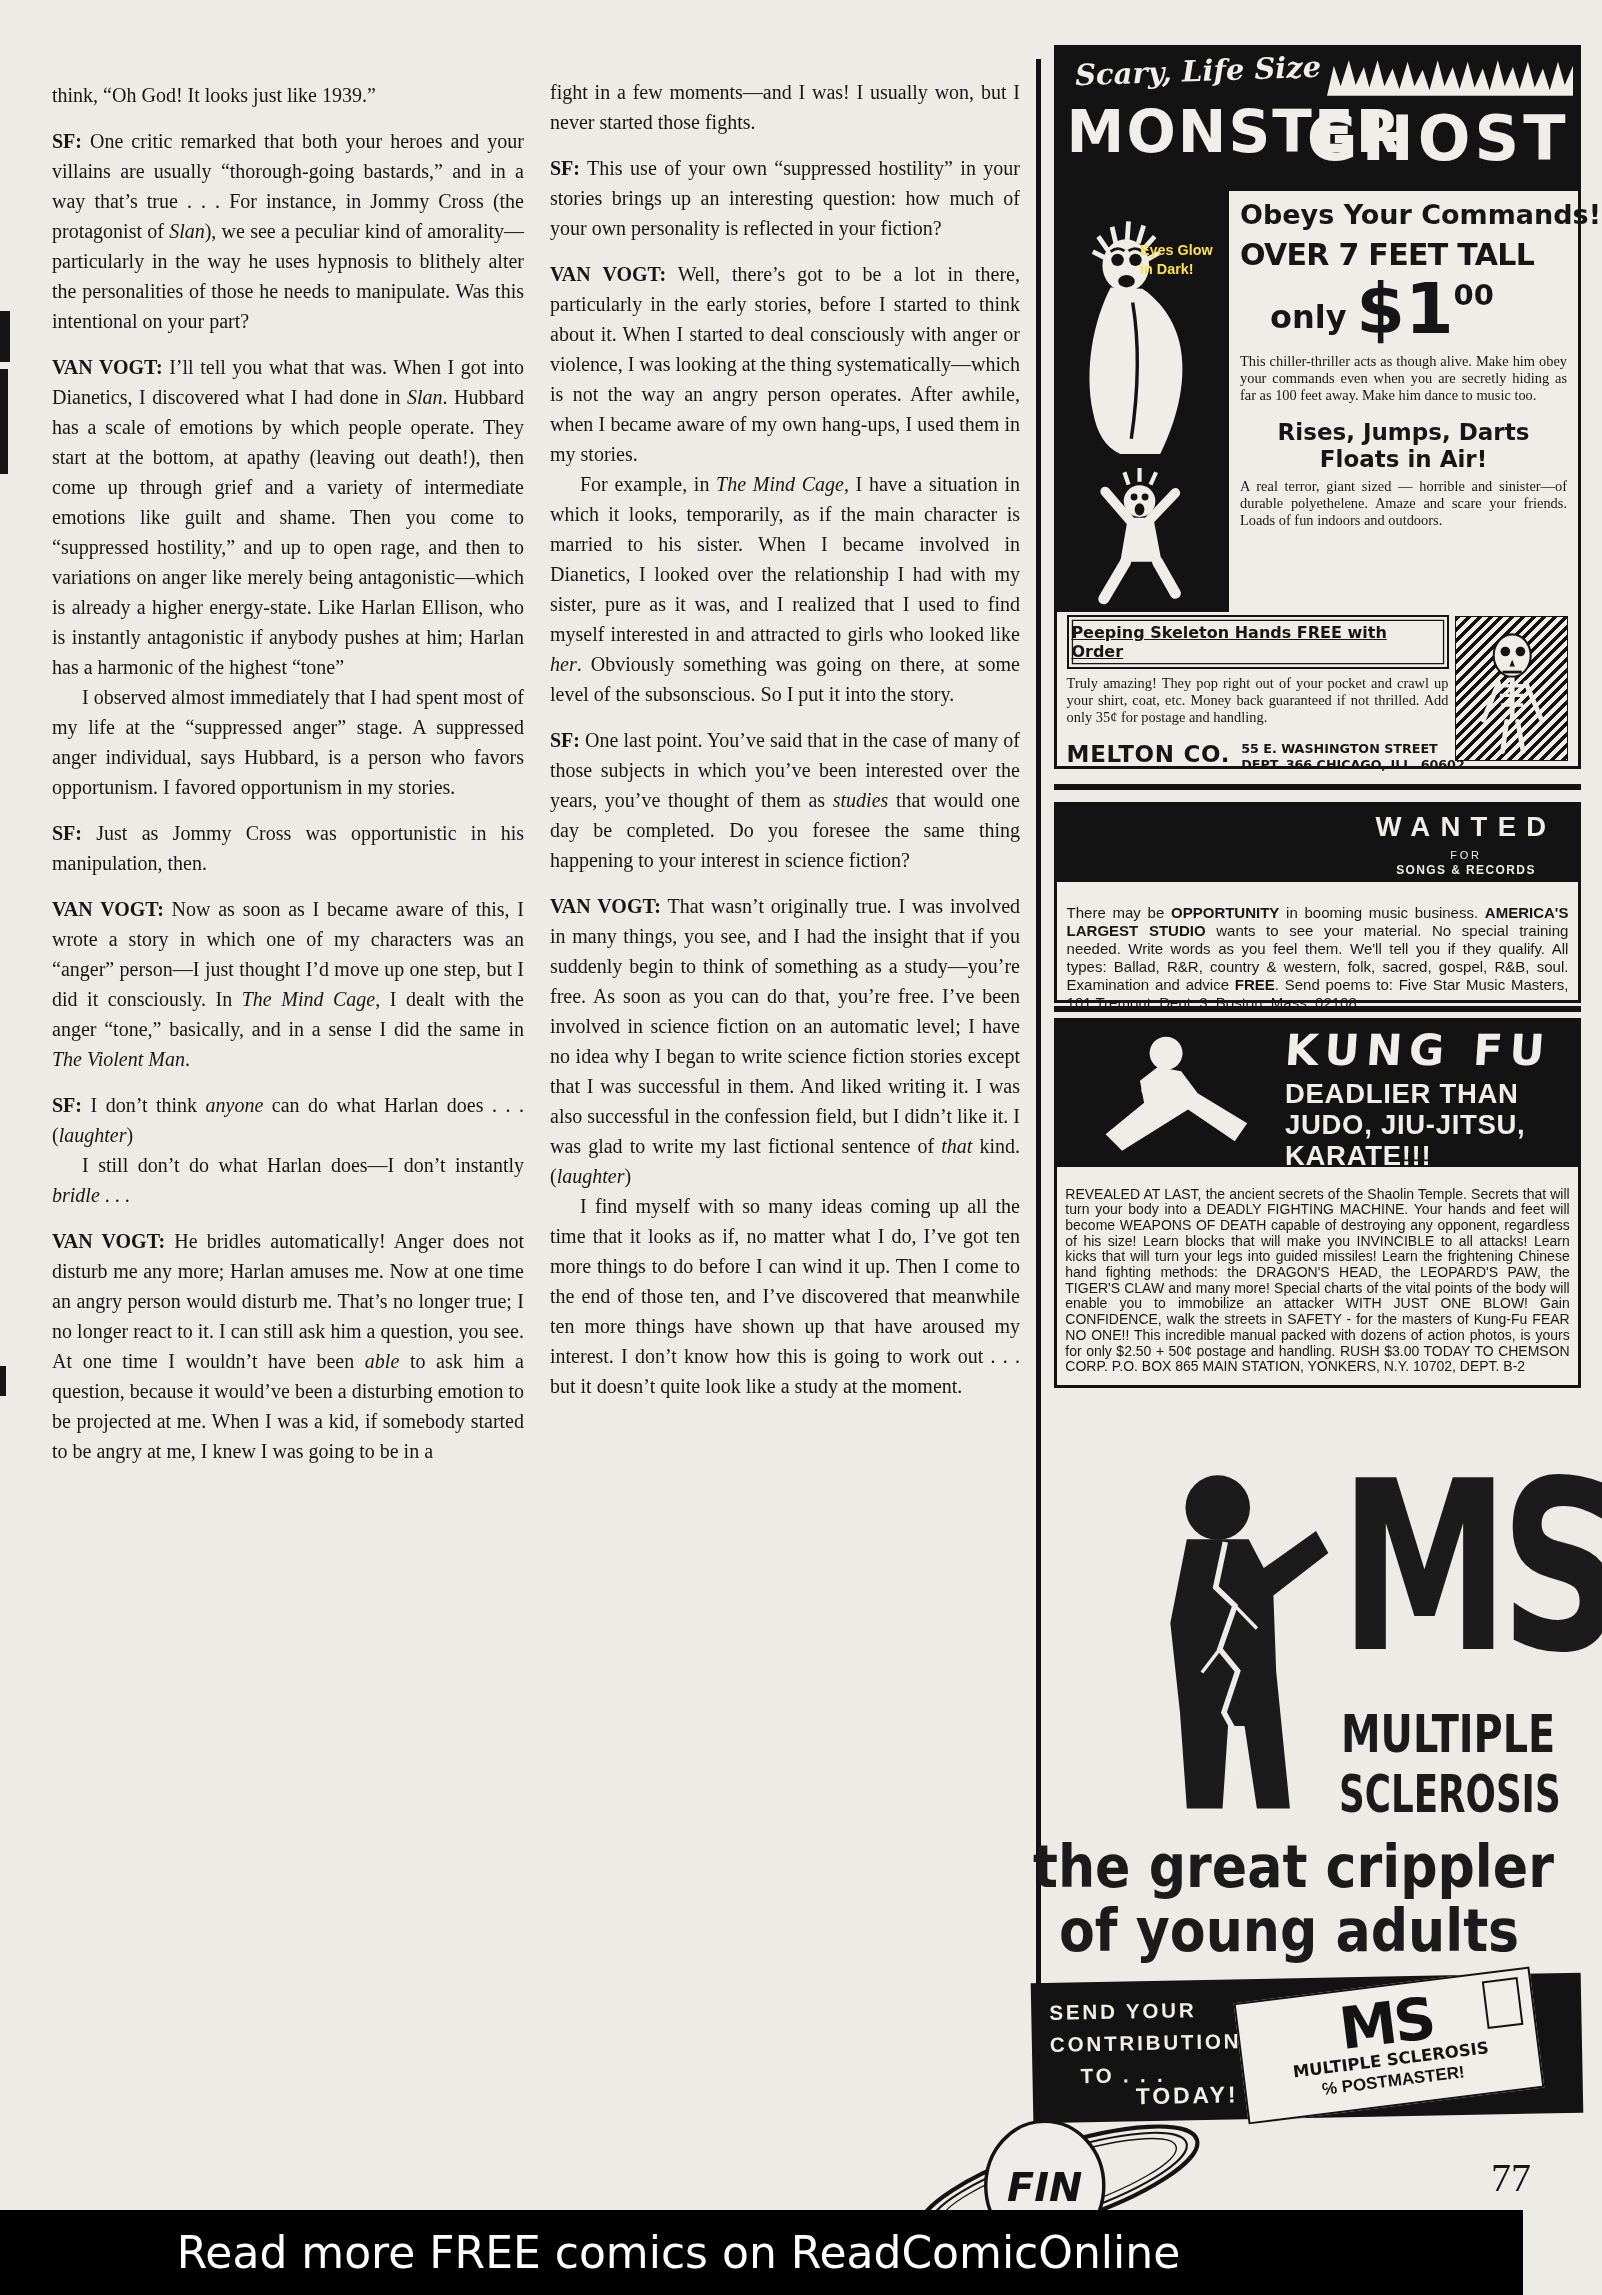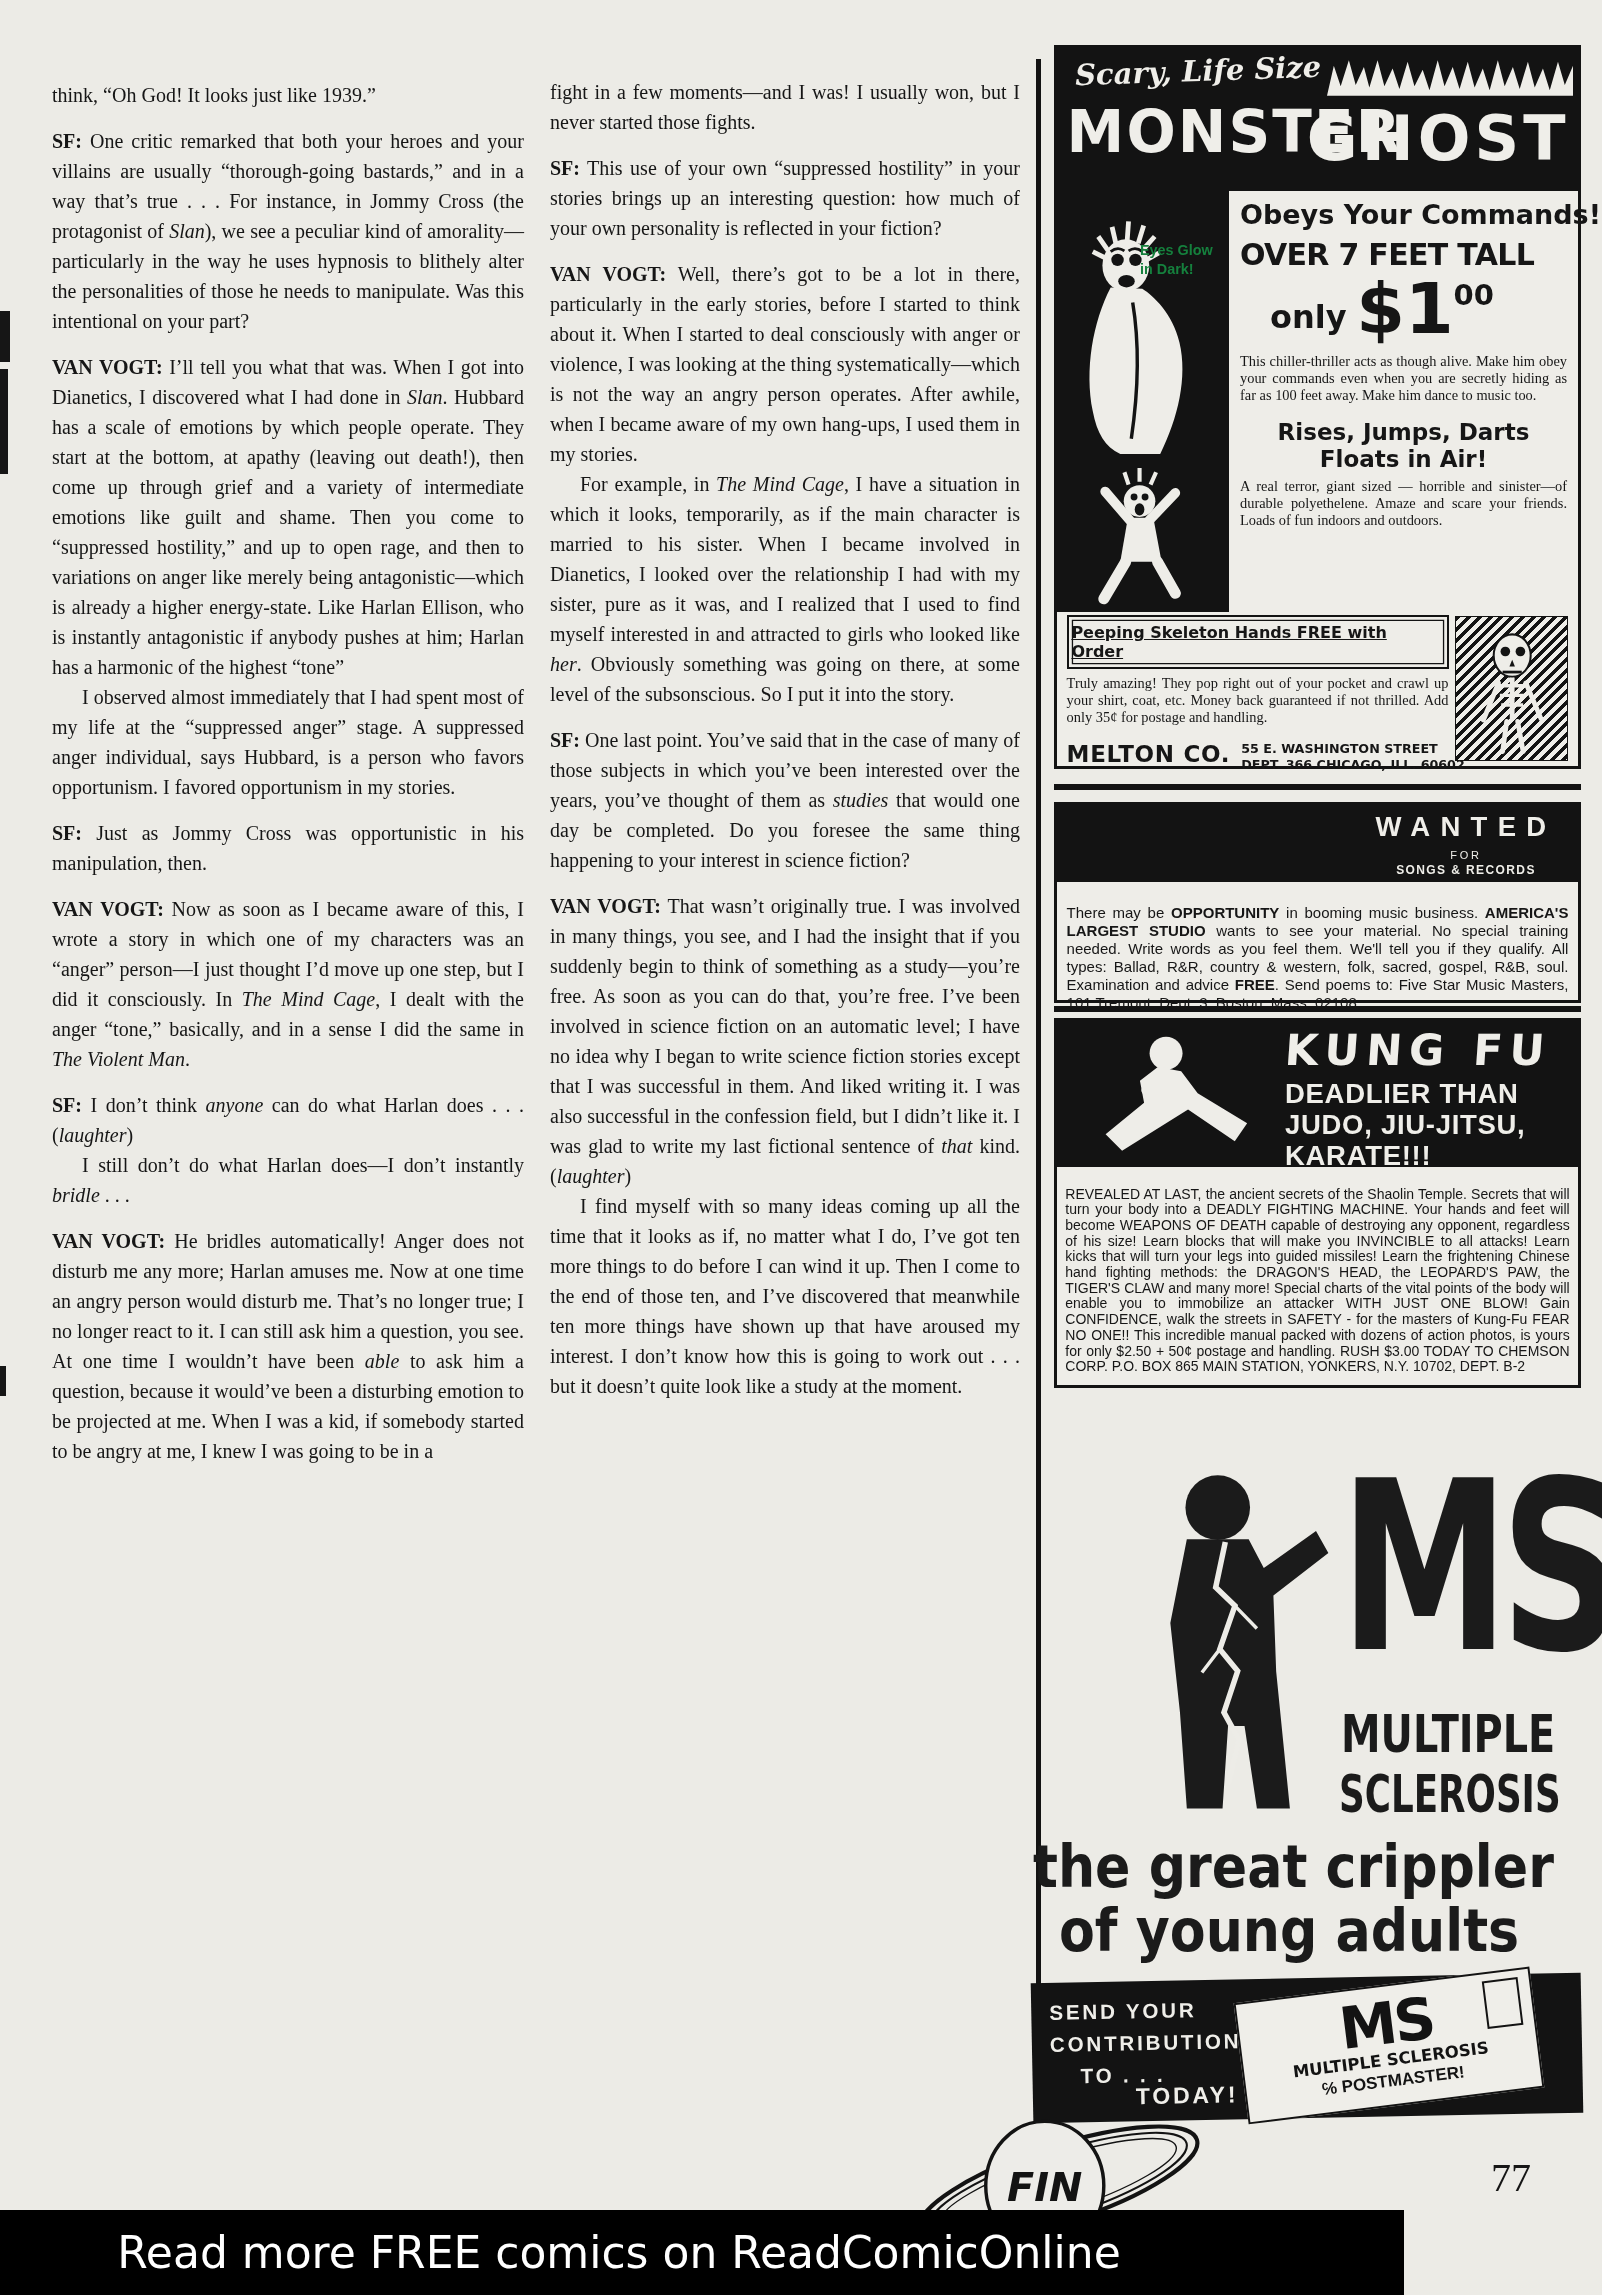--- a/index.html
+++ b/index.html
@@ -22,21 +22,21 @@
   #ad-monster{top:45px;height:724px;}
   .mg-head{position:relative;background:#131313;height:143px;color:#efeee9;}
   .mg-tag{position:absolute;left:18px;top:5.5px;font-family:"DejaVu Serif",serif;font-style:italic;font-weight:700;font-size:29px;transform:rotate(-2deg);}
   .mg-monster{position:absolute;left:9.6px;top:50px;font-family:"DejaVu Sans",sans-serif;font-weight:700;font-size:58px;letter-spacing:2.1px;}
   .mg-flames{position:absolute;right:5.5px;top:8.3px;width:246px;height:40px;}
   .mg-ghost-word{position:absolute;right:8.3px;top:54px;font-family:"DejaVu Sans",sans-serif;font-weight:700;font-size:62px;letter-spacing:4.1px;text-align:right;}
   .mg-mid{display:flex;height:421px;}
   .mg-band{position:relative;width:172px;background:#131313;flex:none;}
   .mg-ghost{position:absolute;left:0;top:0;width:172px;height:263px;}
   .mg-kid{position:absolute;left:0;bottom:0;width:172px;height:155px;}
-  .mg-eyes{position:absolute;left:83px;top:50px;color:#15803d;font-family:"Liberation Sans",sans-serif;font-weight:700;font-size:14.4px;line-height:18.6px;width:83px;}
+  .mg-eyes{position:absolute;left:83px;top:50px;color:#fde047;font-family:"Liberation Sans",sans-serif;font-weight:700;font-size:14.4px;line-height:18.6px;width:83px;}
   .mg-right{flex:1;padding:8.3px 11px 0;min-width:0;}
   .mg-obeys{font-family:"DejaVu Sans",sans-serif;font-weight:700;font-size:27px;white-space:nowrap;}
   .mg-over{font-family:"DejaVu Sans",sans-serif;font-weight:700;font-size:30px;letter-spacing:-0.7px;margin-top:6.9px;white-space:nowrap;}
   .mg-price{display:flex;align-items:flex-start;margin-top:2.8px;height:73px;}
   .mg-only{font-family:"DejaVu Sans",sans-serif;font-weight:700;font-size:32px;margin:23.4px 9.6px 0 30px;}
   .mg-dollar{font-family:"DejaVu Sans",sans-serif;font-weight:700;font-size:70px;line-height:69px;}
   .mg-cents{font-family:"DejaVu Sans",sans-serif;font-weight:700;font-size:29px;margin-top:2.8px;}
   .mg-para{font-size:14.4px;line-height:17px;text-align:justify;margin-top:5.5px;}
   .mg-rises{text-align:center;font-family:"DejaVu Sans",sans-serif;font-weight:700;font-size:23px;line-height:27px;margin-top:8.3px;}
   .mg-bottom{display:flex;padding:2.8px 9.6px 0;}
@@ -79,21 +79,21 @@
   .ms-send .ind{display:block;margin-left:30px;}
   .ms-today{position:absolute;left:103px;bottom:11px;color:#efeee9;font-family:"Liberation Sans",sans-serif;font-weight:700;font-size:23px;letter-spacing:2.8px;}
   .ms-env{position:absolute;left:208px;top:8.3px;width:294px;height:118px;background:#efeee9;border:2.1px solid #131313;transform:rotate(-6deg);text-align:center;color:#131313;}
   .ms-env-big{font-family:"DejaVu Sans",sans-serif;font-weight:700;font-size:58px;line-height:54px;margin-top:9.6px;letter-spacing:-2.8px;}
   .ms-env-sub{font-family:"DejaVu Sans",sans-serif;font-weight:700;font-size:16.5px;}
   .ms-env-post{font-family:"Liberation Sans",sans-serif;font-weight:700;font-size:17px;margin-top:2.8px;}
   .ms-stamp{position:absolute;right:11px;top:6.9px;width:32px;height:44px;border:2.1px solid #131313;}
   
   .fin{position:absolute;left:907px;top:2109px;width:303px;height:151px;}
   .pageno{position:absolute;left:1491px;top:2154px;font-size:40px;font-family:"Liberation Serif",serif;}
-  .banner{position:absolute;left:0;top:2210px;width:1404px;height:86px;background:#000;}
+  .banner{position:absolute;left:0;top:2210px;width:1523px;height:86px;background:#000;}
   .banner span{display:block;text-align:center;transform:translateX(-83px);line-height:86px;color:#ffffff;font-family:"DejaVu Sans",sans-serif;font-size:44px;}
 </style>
 </head>
 <body>
 
 <div id="page">
 
   <div class="artifact" style="left:0;top:311px;width:10.3px;height:51px;"></div>
   <div class="artifact" style="left:0;top:369px;width:8.3px;height:105px;"></div>
   <div class="artifact" style="left:0;top:1366px;width:6.2px;height:30px;"></div>

